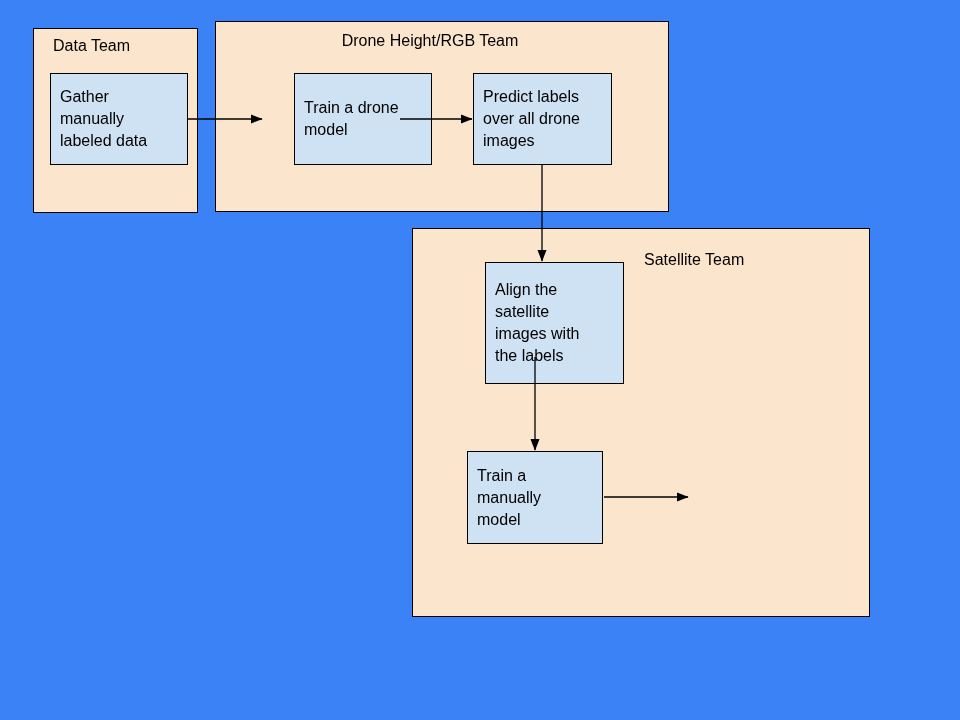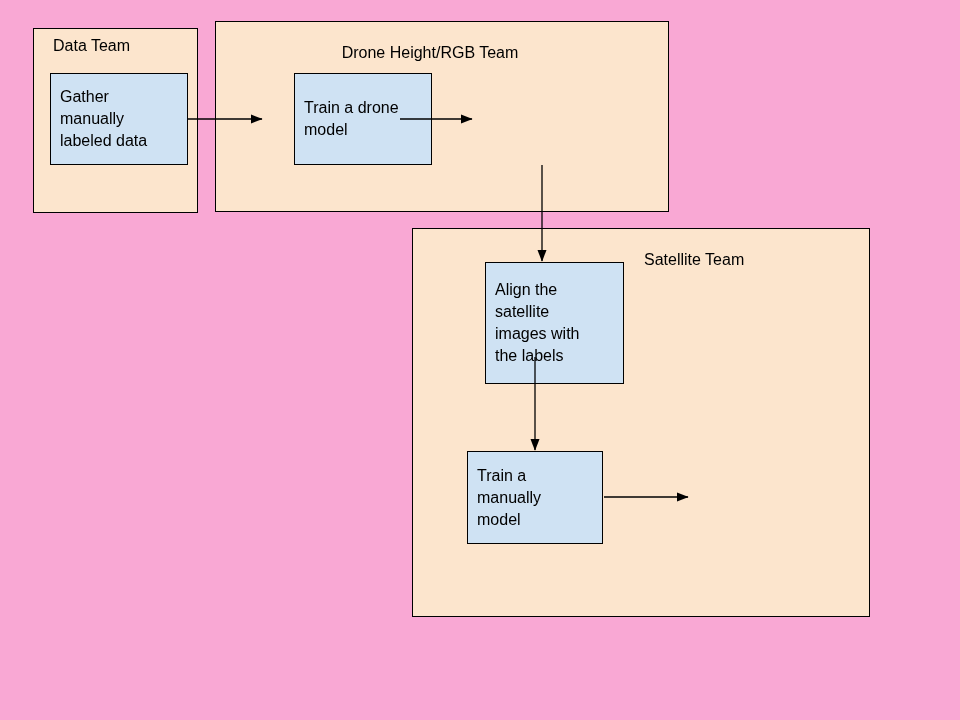--- a/index.html
+++ b/index.html
@@ -6,41 +6,41 @@
     margin: 0;
     padding: 0;
     background: #ffffff;
     font-family: "Liberation Sans", sans-serif;
     color: #000000;
   }
   .canvas {
     position: relative;
     width: 960px;
     height: 720px;
-    background: #f9a8d4;
+    background: #3b82f6;
     overflow: hidden;
   }
   .group {
     position: absolute;
     background: #fce5cd;
     border: 1px solid #000000;
     box-sizing: border-box;
   }
   .group-data      { left: 33px;  top: 28px;  width: 165px; height: 185px; }
   .group-drone     { left: 215px; top: 21px;  width: 454px; height: 191px; }
   .group-satellite { left: 412px; top: 228px; width: 458px; height: 389px; }
 
   .group-title {
     position: absolute;
     font-size: 16px;
     line-height: 22px;
     white-space: nowrap;
   }
   .title-data      { left: 19px; top: 6px; }
-  .title-drone     { left: 0; right: 24px; top: 20px; text-align: center; }
+  .title-drone     { left: 0; right: 24px; top: 8px; text-align: center; }
   .title-satellite { left: 231px; top: 20px; }
 
   .node {
     position: absolute;
     background: #cfe2f3;
     border: 1px solid #000000;
     box-sizing: border-box;
     display: flex;
     align-items: center;
     font-size: 16px;
@@ -88,20 +88,25 @@
     <span>Gather
 manually
 labeled data</span>
   </div>
 
   <div class="node node-train-drone">
     <span>Train a drone
 model</span>
   </div>
 
+  <div class="node node-predict-drone">
+    <span>Predict labels
+over all drone
+images</span>
+  </div>
 
   <div class="node node-align">
     <span>Align the
 satellite
 images with
 the labels</span>
   </div>
 
   <div class="node node-train-satellite">
     <span>Train a

